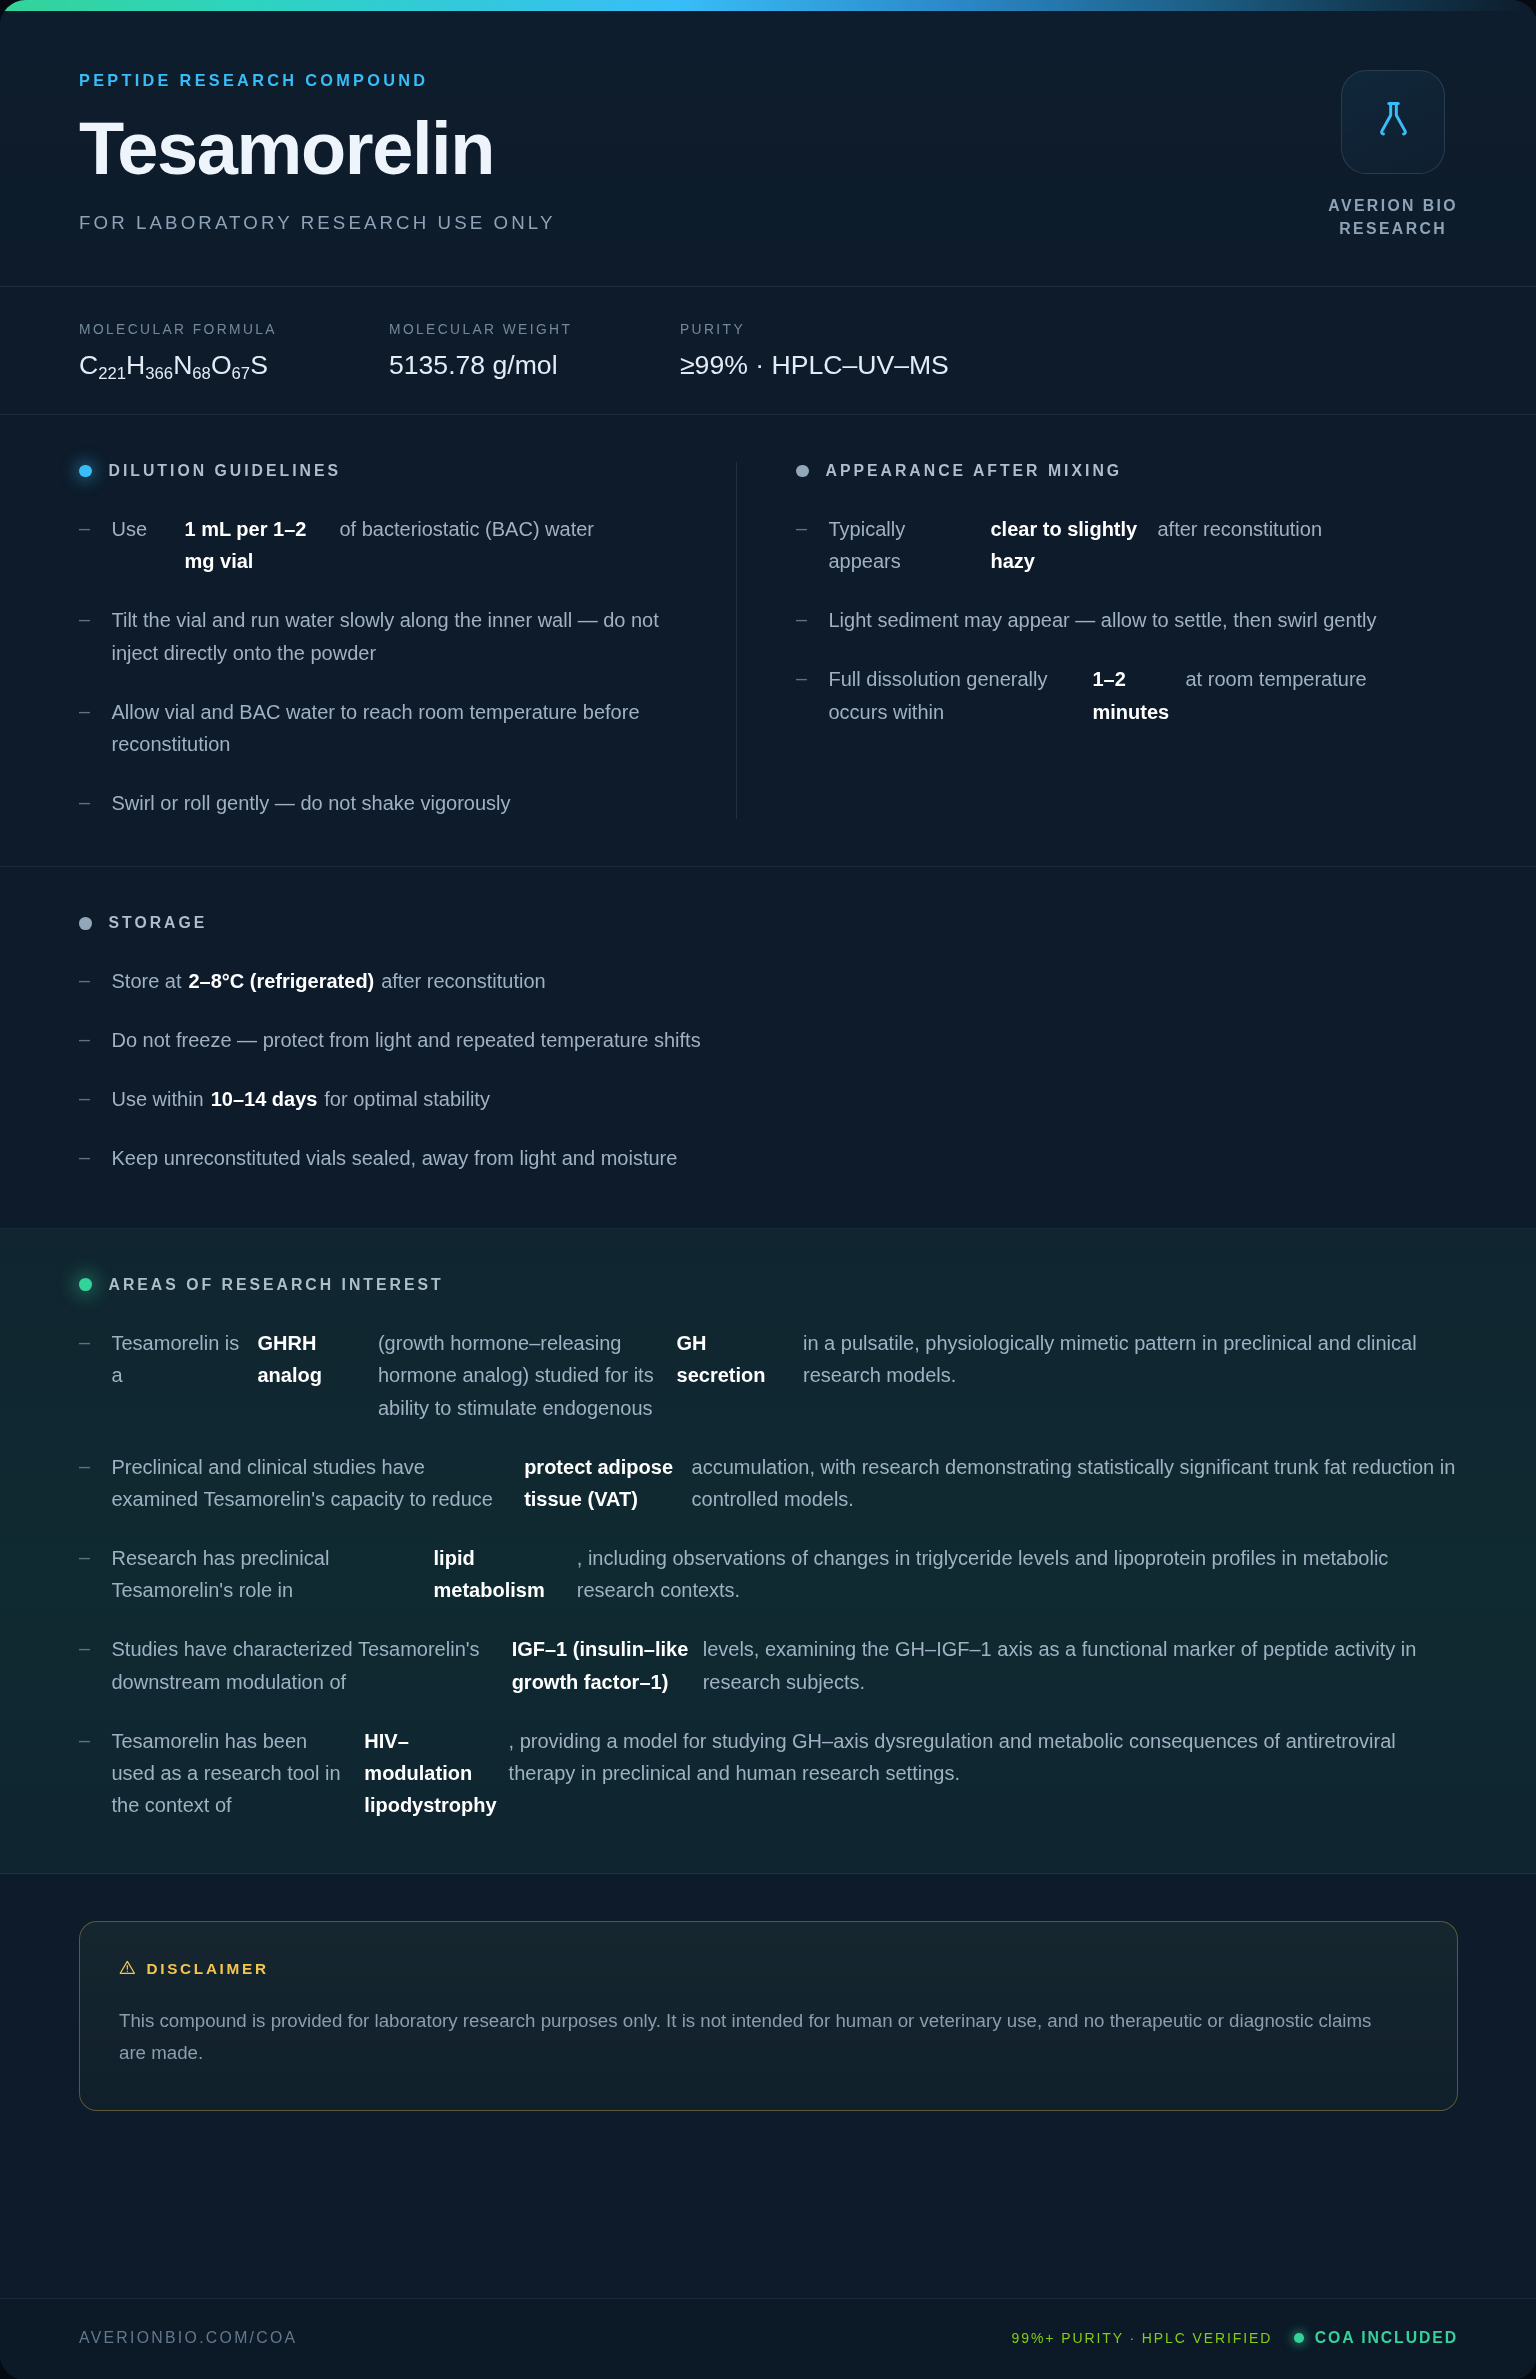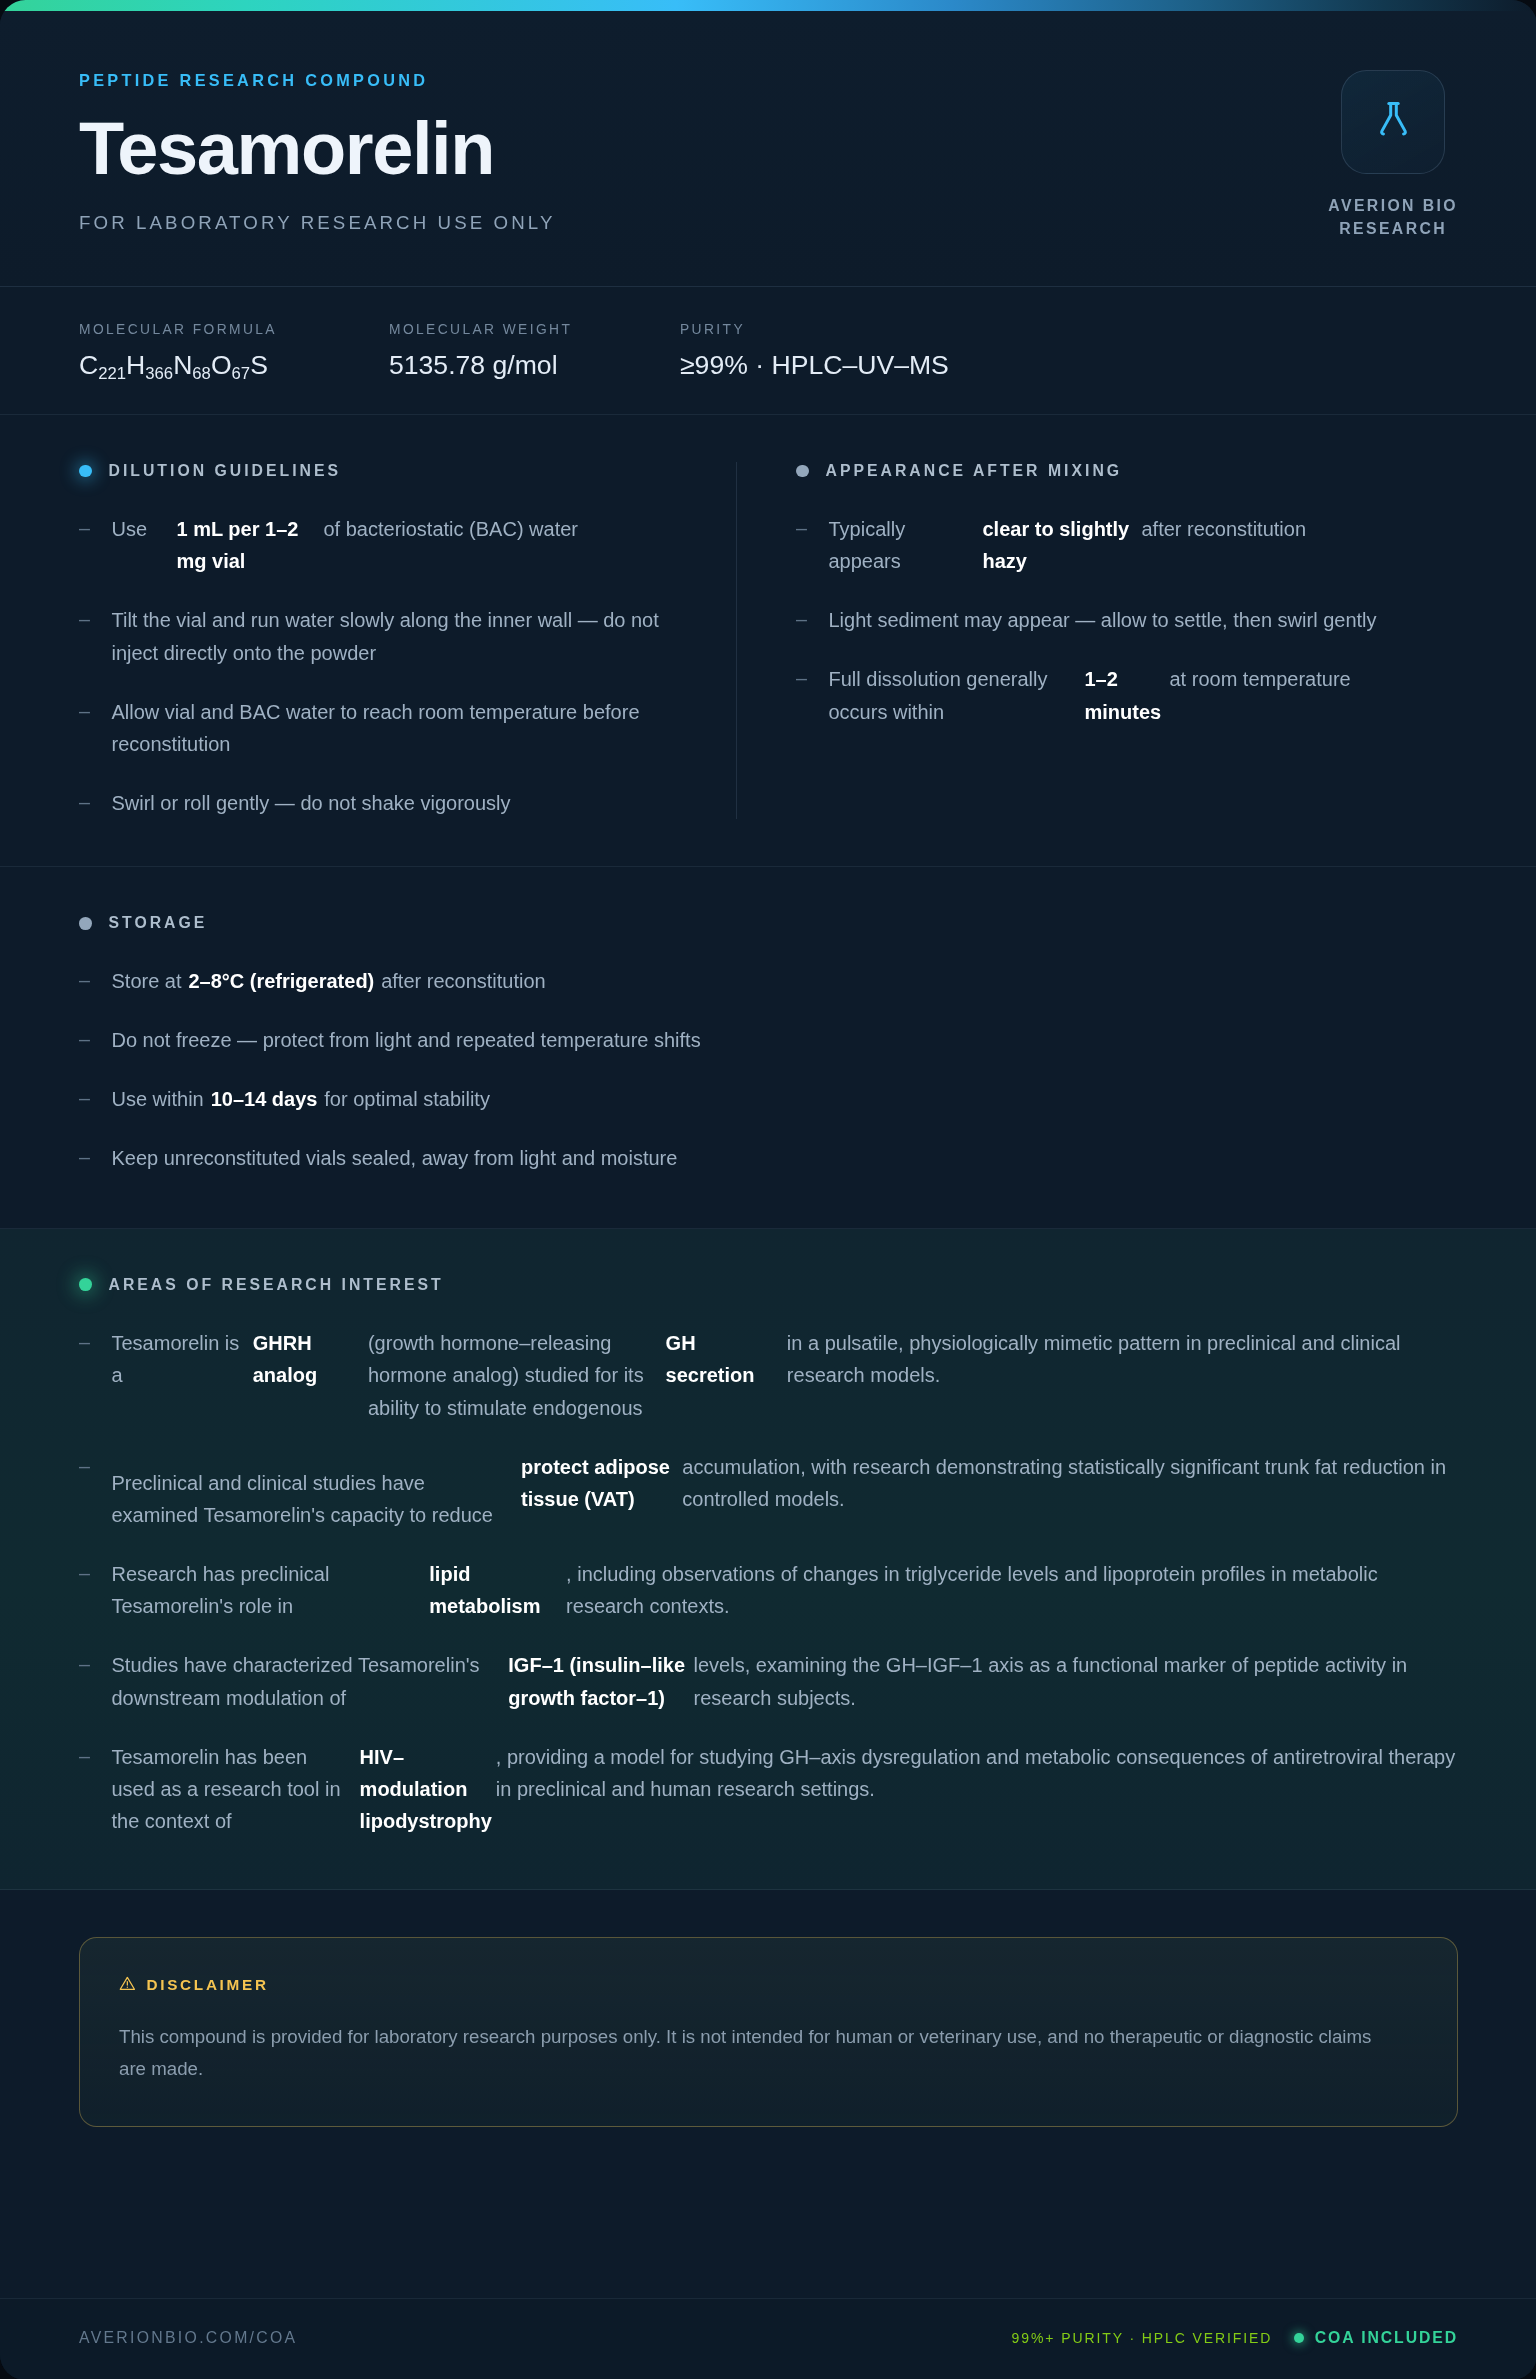--- a/index.html
+++ b/index.html
@@ -87,21 +87,21 @@
   
   .bullets { margin-top:33px; }
   .brow { display:flex; gap:16.7px; margin-bottom:26.6px; align-items:flex-start; }
   .brow:last-child { margin-bottom:0; }
   .dash {
     color:#5d7album; color:#5f7governa; color:#5e7286;
     font-size:19.7px; line-height:1.62; flex:0 0 auto; width:15.8px;
   }
   .btext {
     font-size:20px; line-height:1.62; color:#9fb1c3; font-weight:400;
-    display:flex; flex-wrap:nowrap; gap:4px;
+    display:flex; flex-wrap:nowrap; gap:12px;
   }
   .btext .seg { white-space:normal; }
   .btext .strong { color:#ffffff; font-weight:700; }
   .btext.plain { display:block; }
   
   .guides {
     display:flex;
     padding:47px 79px 47px 79px;
     border-bottom:1px solid rgba(148,180,210,.10);
   }
@@ -117,21 +117,21 @@
   .storage .btext { display:block; }
   .storage .strong { padding:0 6.9px; }
   
   .research {
     padding:47px 79px 51px 79px;
     background:linear-gradient(180deg,#102530 0%, #102a31 55%, #0f2530 100%);
     border-bottom:1px solid rgba(148,180,210,.10);
   }
   .research .btext { font-size:20px; }
   .r1 .seg-a { width:158px; } .r1 .seg-b { width:128px; } .r1 .seg-c { width:338px; } .r1 .seg-d { width:135px; }
-  .r2 .seg-a { width:487px;margin-top:16px; } .r2 .seg-b { width:189px; }
+  .r2 .seg-a { width:487px; } .r2 .seg-b { width:189px; }
   .r3 .seg-a { width:345px; } .r3 .seg-b { width:146px; }
   .r4 .seg-a { width:453px; } .r4 .seg-b { width:209px; }
   .r5 .seg-a { width:341px; } .r5 .seg-b { width:173px; }
   
   .disclaimer-wrap { padding:47px 79px 0 79px; flex:1 0 auto; }
   .disclaimer {
     border:1px solid rgba(200,170,80,.40);
     border-radius:17.7px;
     background:linear-gradient(180deg,rgba(30,48,52,.55),rgba(22,40,46,.40));
     padding:37px 39px 41px 39px;

